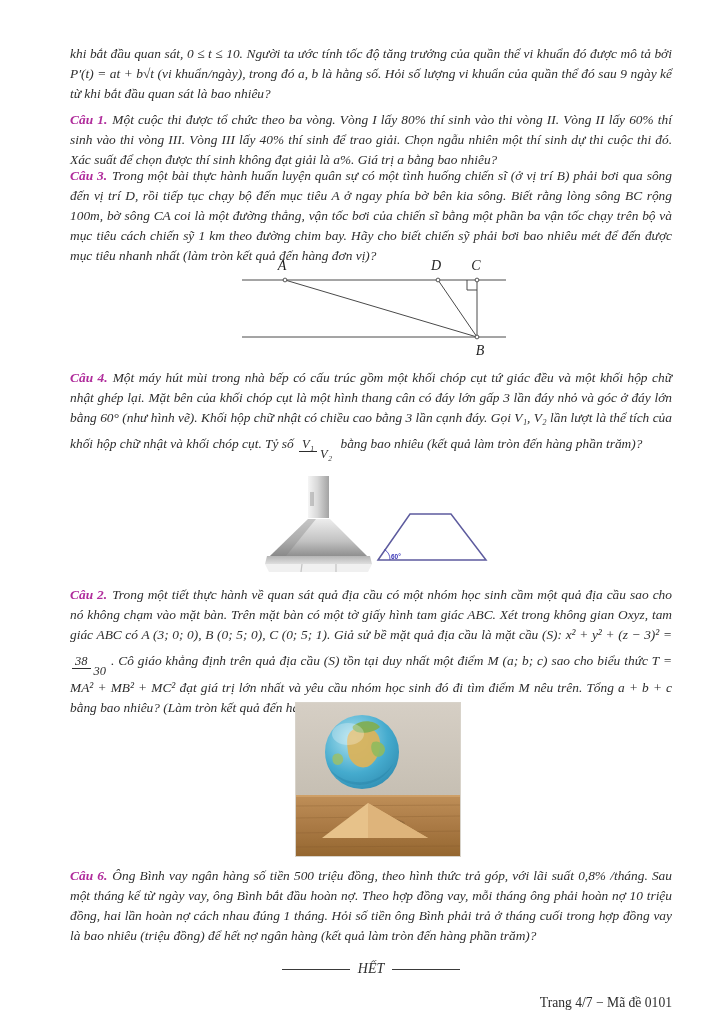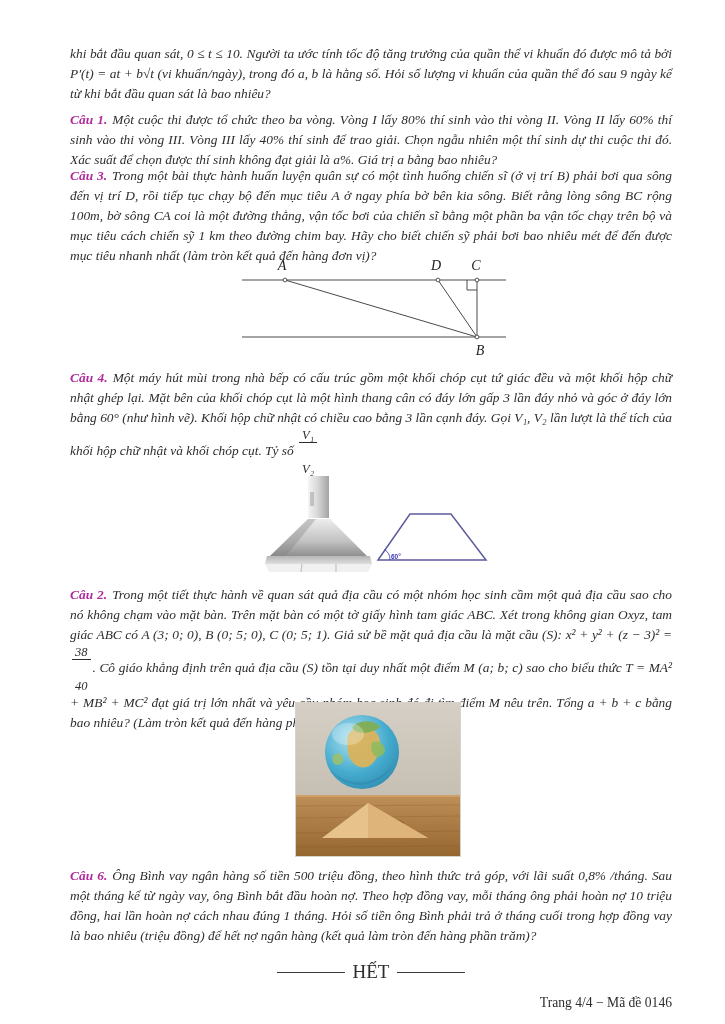--- a/index.html
+++ b/index.html
@@ -6,30 +6,30 @@
   body{
     width:725px;height:1024px;background:#ffffff;position:relative;overflow:hidden;
     font-family:"Liberation Serif","DejaVu Serif",serif;color:#2d2d2d;
   }
   .block{
     position:absolute;left:70px;width:602px;margin:0;
     font-size:13.4px;line-height:20px;text-align:justify;font-style:italic;
   }
   .qlabel{color:var(--accent,#b02d9c);font-weight:bold;margin-right:5px;}
   .frac{
-    display:inline-flex;flex-direction:column;align-items:center;
+    display:inline-flex;flex-direction:row;align-items:center;
     vertical-align:middle;line-height:1.12;font-size:12.5px;margin:0 2px;
   }
   .frac .num{border-bottom:1px solid #2d2d2d;padding:0 3px;}
   .frac .den{padding:0 3px;margin-top:19px;}
   .fig{position:absolute;}
   .end-marker{
     position:absolute;left:70px;width:602px;top:961px;
     display:flex;align-items:center;justify-content:center;gap:8px;
-    font-size:19px;color:#2d2d2d;
+    font-size:14px;color:#2d2d2d;font-style:italic;
   }
   .end-marker .rule{display:inline-block;width:68px;height:0;border-top:1.2px solid #3a3a3a;}
   .footer{
     position:absolute;right:53px;top:995px;font-size:13.6px;color:#2d2d2d;
   }
   svg text.ptlabel{font-family:"Liberation Serif","DejaVu Serif",serif;font-style:italic;font-size:14px;fill:#1e1e1e;}
   svg text.angle{font-family:"Liberation Sans","DejaVu Sans",sans-serif;font-weight:bold;font-size:6.5px;fill:#3a36b8;}
 </style>
 </head>
 <body>
@@ -68,20 +68,21 @@
     <text class="ptlabel" x="238" y="13" text-anchor="middle">C</text>
     <text class="ptlabel" x="242" y="98" text-anchor="middle">B</text>
   </svg>
 
   <p class="block" style="top:368px">
     <span class="qlabel">Câu 4.</span><span>Một máy hút mùi trong nhà bếp có cấu trúc gồm một khối chóp cụt tứ giác đều và một khối hộp chữ nhật ghép lại. Mặt bên của khối chóp cụt là một hình thang cân có đáy lớn gấp 3 lần đáy nhỏ và góc ở đáy lớn bằng 60° (như hình vẽ). Khối hộp chữ nhật có chiều cao bằng 3 lần cạnh đáy. Gọi V₁, V₂ lần lượt là thể tích của khối hộp chữ nhật và khối chóp cụt. Tỷ số</span>
     <span class="frac">
         <span class="num">V₁</span>
         <span class="den">V₂</span>
       </span>
+    <span>bằng bao nhiêu (kết quả làm tròn đến hàng phần trăm)?</span>
   </p>
 
   <svg class="fig" style="left:262px;top:474px" width="112" height="102" viewBox="0 0 112 102">
     <defs>
       <linearGradient id="chimneyGrad" x1="0" y1="0" x2="1" y2="0">
         <stop offset="0" stop-color="#f5f5f5"></stop>
         <stop offset="0.45" stop-color="#d8d8d8"></stop>
         <stop offset="1" stop-color="#a3a3a3"></stop>
       </linearGradient>
       <linearGradient id="canopyGrad" x1="0" y1="0" x2="0" y2="1">
@@ -107,21 +108,21 @@
   <svg class="fig" style="left:374px;top:508px" width="118" height="58" viewBox="0 0 118 58">
     <polygon points="4,52 36,6 77,6 112,52" fill="none" stroke="#5d5b9e" stroke-width="1.5"></polygon>
     <path d="M 16,52 A 12,12 0 0 0 10.5,41.5" fill="none" stroke="#3a36b8" stroke-width="0.8"></path>
     <text class="angle" x="17" y="51">60°</text>
   </svg>
 
   <p class="block" style="top:585px">
     <span class="qlabel">Câu 2.</span><span>Trong một tiết thực hành về quan sát quả địa cầu có một nhóm học sinh cầm một quả địa cầu sao cho nó không chạm vào mặt bàn. Trên mặt bàn có một tờ giấy hình tam giác ABC. Xét trong không gian Oxyz, tam giác ABC có A (3; 0; 0), B (0; 5; 0), C (0; 5; 1). Giả sử bề mặt quả địa cầu là mặt cầu (S): x² + y² + (z − 3)² =</span>
     <span class="frac">
         <span class="num">38</span>
-        <span class="den">40</span>
+        <span class="den">30</span>
       </span><span>. Cô giáo khẳng định trên quả địa cầu (S) tồn tại duy nhất một điểm M (a; b; c) sao cho biểu thức T = MA² + MB² + MC² đạt giá trị lớn nhất và yêu cầu nhóm học sinh đó đi tìm điểm M nêu trên. Tổng a + b + c bằng bao nhiêu? (Làm tròn kết quả đến hàng phần trăm).</span>
   </p>
 
   <svg class="fig" style="left:295px;top:702px" width="166" height="155" viewBox="0 0 166 155">
     <defs>
       <linearGradient id="wallGrad" x1="0" y1="0" x2="0" y2="1">
         <stop offset="0" stop-color="#d6cfc5"></stop>
         <stop offset="1" stop-color="#c6bfb3"></stop>
       </linearGradient>
       <linearGradient id="woodGrad" x1="0" y1="0" x2="0" y2="1">
@@ -160,15 +161,15 @@
   <p class="block" style="top:866px">
     <span class="qlabel">Câu 6.</span><span>Ông Bình vay ngân hàng số tiền 500 triệu đồng, theo hình thức trả góp, với lãi suất 0,8% /tháng. Sau một tháng kể từ ngày vay, ông Bình bắt đầu hoàn nợ. Theo hợp đồng vay, mỗi tháng ông phải hoàn nợ 10 triệu đồng, hai lần hoàn nợ cách nhau đúng 1 tháng. Hỏi số tiền ông Bình phải trả ở tháng cuối trong hợp đồng vay là bao nhiêu (triệu đồng) để hết nợ ngân hàng (kết quả làm tròn đến hàng phần trăm)?</span>
   </p>
 
   <div class="end-marker">
     <span class="rule"></span>
     <span>HẾT</span>
     <span class="rule"></span>
   </div>
 
-  <div class="footer">Trang 4/4 − Mã đề 0146</div>
+  <div class="footer">Trang 4/7 − Mã đề 0101</div>
 
 </div>
 
 </body></html>

